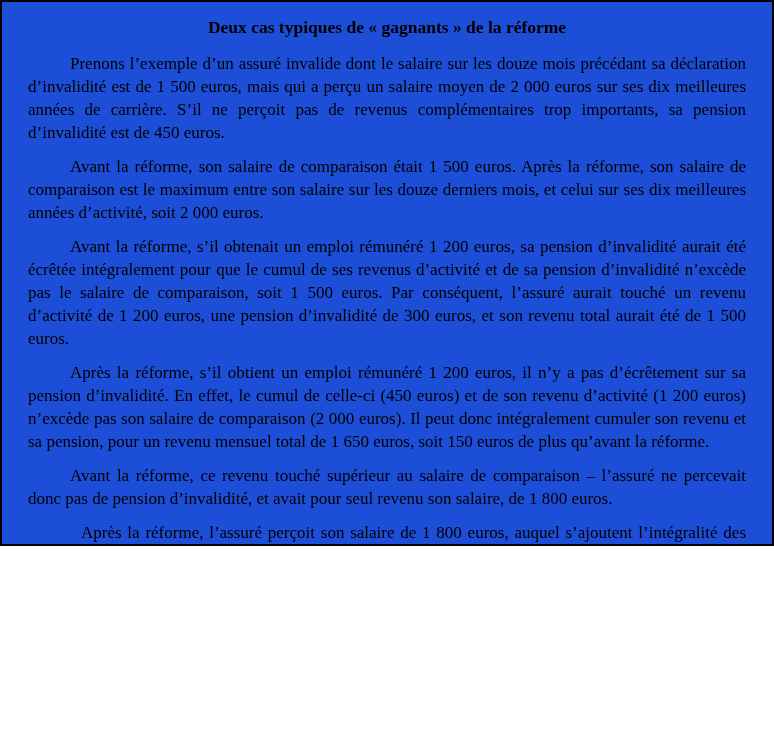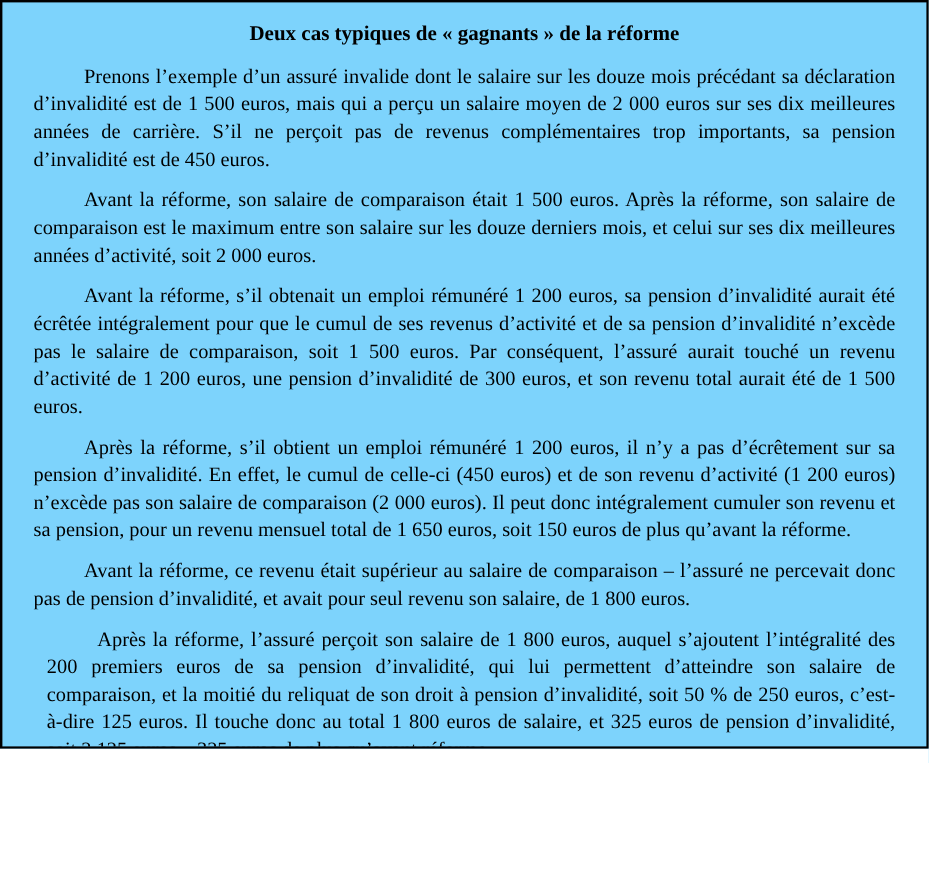--- a/index.html
+++ b/index.html
@@ -4,22 +4,22 @@
 <style>
   html, body {
     margin: 0;
     padding: 0;
     background: #ffffff;
   }
   .page {
     position: relative;
     box-sizing: border-box;
     width: 774px;
-    height: 624px;
-    background: #7dd3fc;
+    height: 546px;
+    background: #1d4ed8;
     color: #000000;
     border: 2px solid #000000;
     padding: 8px 26px 6px 26px;
     overflow: hidden;
     font-family: "Liberation Serif", "DejaVu Serif", serif;
     font-size: 17px;
   }
   .box-title {
     font-size: 17.5px;
     font-weight: bold;
@@ -44,16 +44,16 @@
 </head>
 <body>
 
 <div class="page">
   <div class="box-title">Deux cas typiques de «&nbsp;gagnants&nbsp;» de la réforme</div>
   <div class="paragraphs" id="paragraphs">
       <p><span>Prenons l’exemple d’un assuré invalide dont le salaire sur les douze mois précédant sa déclaration d’invalidité est de 1&nbsp;500 euros, mais qui a perçu un salaire moyen de 2&nbsp;000 euros sur ses dix meilleures années de carrière. S’il ne perçoit pas de revenus complémentaires trop importants, sa pension d’invalidité est de 450 euros.</span></p>
       <p><b>Avant la réforme, son salaire de comparaison était 1&nbsp;500 euros</b><span>. </span><b>Après la réforme</b><span>, son salaire de comparaison est le maximum entre son salaire sur les douze derniers mois, et celui sur ses dix meilleures années d’activité, soit </span><b>2&nbsp;000 euros</b><span>.</span></p>
       <p><b>Avant la réforme</b><span>, s’il obtenait un emploi rémunéré 1&nbsp;200 euros, sa pension d’invalidité aurait été écrêtée intégralement pour que le cumul de ses revenus d’activité et de sa pension d’invalidité n’excède pas le salaire de comparaison, soit 1&nbsp;500 euros. Par conséquent, l’assuré aurait touché un revenu d’activité de 1&nbsp;200 euros, une pension d’invalidité de 300 euros, et </span><b>son revenu total aurait été de 1&nbsp;500 euros</b><span>.</span></p>
       <p><b>Après la réforme</b><span>, s’il obtient un emploi rémunéré 1&nbsp;200 euros, il n’y a pas d’écrêtement sur sa pension d’invalidité. En effet, le cumul de celle-ci (450 euros) et de son revenu d’activité (1&nbsp;200 euros) </span><b>n’excède pas son salaire de comparaison</b><span> (2&nbsp;000 euros). Il peut donc </span><b>intégralement cumuler</b><span> son revenu et sa pension, pour un revenu mensuel total de </span><b>1&nbsp;650 euros, soit 150 euros de plus qu’avant la réforme</b><span>.</span></p>
-      <p><span>Avant la réforme, ce revenu était supérieur au salaire de comparaison – l’assuré </span><b>ne percevait donc pas de pension d’invalidité</b><span>, et avait pour seul revenu son salaire, de 1&nbsp;800 euros.</span></p>
+      <p><span>Avant la réforme, ce revenu touché supérieur au salaire de comparaison – l’assuré </span><b>ne percevait donc pas de pension d’invalidité</b><span>, et avait pour seul revenu son salaire, de 1&nbsp;800 euros.</span></p>
       <p><span>Après la réforme, l’assuré perçoit son salaire de 1&nbsp;800 euros, auquel s’ajoutent l’intégralité des 200 premiers euros de sa pension d’invalidité, qui lui permettent d’atteindre son salaire de comparaison, et la moitié du reliquat de son droit à pension d’invalidité, soit 50&nbsp;% de 250&nbsp;euros, c’est-à-dire 125&nbsp;euros. Il touche donc au total 1&nbsp;800 euros de salaire, et 325 euros de pension d’invalidité, </span><b>soit 2&nbsp;125 euros – 325 euros de plus qu’avant réforme</b><span>.</span></p>
     </div>
 </div>
 
 </body></html>

